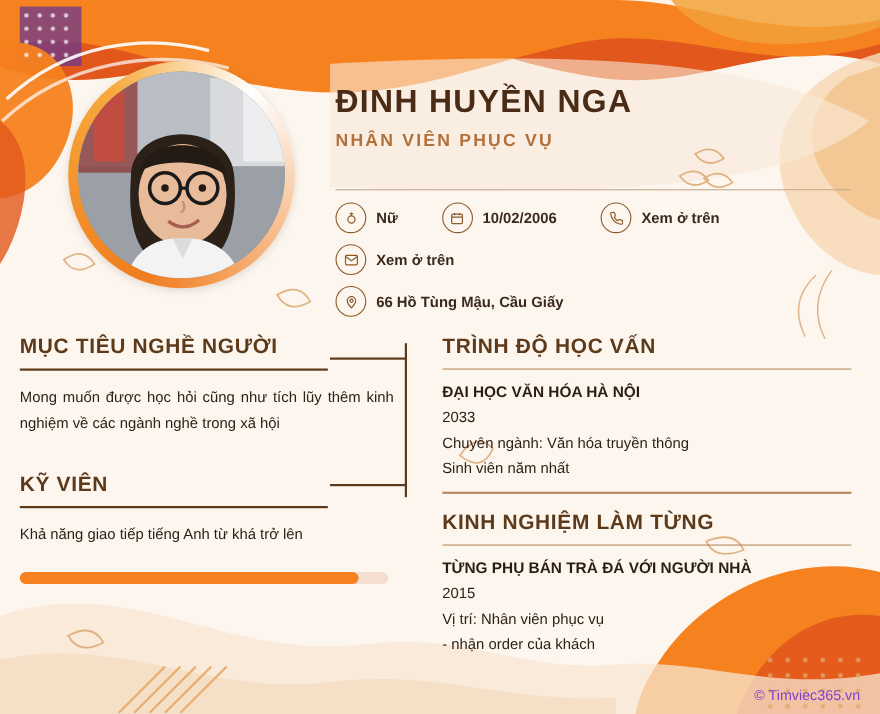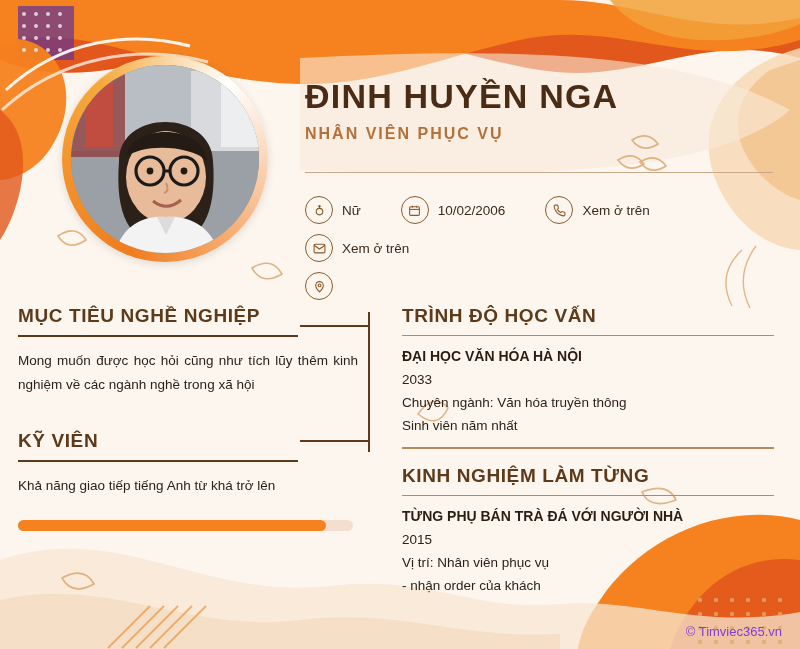--- a/index.html
+++ b/index.html
@@ -32,31 +32,31 @@
     position:absolute;left:9px;top:9px;width:188px;height:188px;border-radius:50%;
     overflow:hidden;background:#8a8f96;
   }
   .photo-face{
     position:absolute;left:0;top:0;width:188px;height:188px;
   }
   .name-block{
     position:absolute;left:305px;top:78px;width:470px;
   }
   .cv-name{
-    font-size:34px;font-weight:bold;color:#4a2c16;letter-spacing:1.2px;
+    font-size:29px;font-weight:bold;color:#4a2c16;letter-spacing:1.2px;
     margin:0 0 10px 0;line-height:1.1;
   }
   .cv-role{
     font-size:16px;font-weight:bold;color:#b2713a;letter-spacing:2px;margin:0;
   }
   .hdr-rule{
     position:absolute;left:305px;top:172px;width:468px;height:1px;background:#c8a888;
   }
   .contact{
-    position:absolute;left:305px;top:196px;width:470px;
+    position:absolute;left:305px;top:184px;width:470px;font-weight:bold;
   }
   .crow{display:flex;align-items:center;margin-bottom:10px;}
   .citem{display:flex;align-items:center;margin-right:40px;}
   .cicon{
     width:26px;height:26px;border-radius:50%;
     border:1.6px solid #8a5a2b;color:#8a5a2b;
     display:flex;align-items:center;justify-content:center;
     font-size:12px;margin-right:9px;flex:none;
   }
   .ctext{font-size:13.5px;color:#3b2a1c;white-space:nowrap;}
@@ -279,33 +279,34 @@
         </div>
       </div>
       <div class="crow">
         <div class="citem">
           <span class="cicon">
             <svg width="13" height="13" viewBox="0 0 24 24" fill="none" stroke="currentColor" stroke-width="2">
               <path d="M12 22s7-7.2 7-12a7 7 0 1 0-14 0c0 4.8 7 12 7 12z"></path>
                 <circle cx="12" cy="10" r="2.6"></circle>
             </svg>
           </span>
+          <span class="ctext">66 Hồ Tùng Mậu, Cầu Giấy</span>
         </div>
       </div>
     </div>
   </div>
 
   <div class="vdivider"></div>
   <div class="hconn"></div>
   <div class="hconn2"></div>
 
   <div class="col-left">
 
     <section>
-      <h2 class="sec-title">MỤC TIÊU NGHỀ NGHIỆP</h2>
+      <h2 class="sec-title">MỤC TIÊU NGHỀ NGƯỜI</h2>
       <div class="sec-rule" style="width:280px;"></div>
       <p class="para">Mong muốn được học hỏi cũng như tích lũy thêm kinh nghiệm về các ngành nghề trong xã hội</p>
     </section>
 
     <section style="margin-top:34px;">
       <h2 class="sec-title">KỸ VIÊN</h2>
       <div class="sec-rule" style="width:280px;"></div>
       <p class="para" style="">Khả năng giao tiếp tiếng Anh từ khá trở lên</p>
       <div class="skillbar-track">
         <div class="skillbar-fill" style="width:92%"></div>

